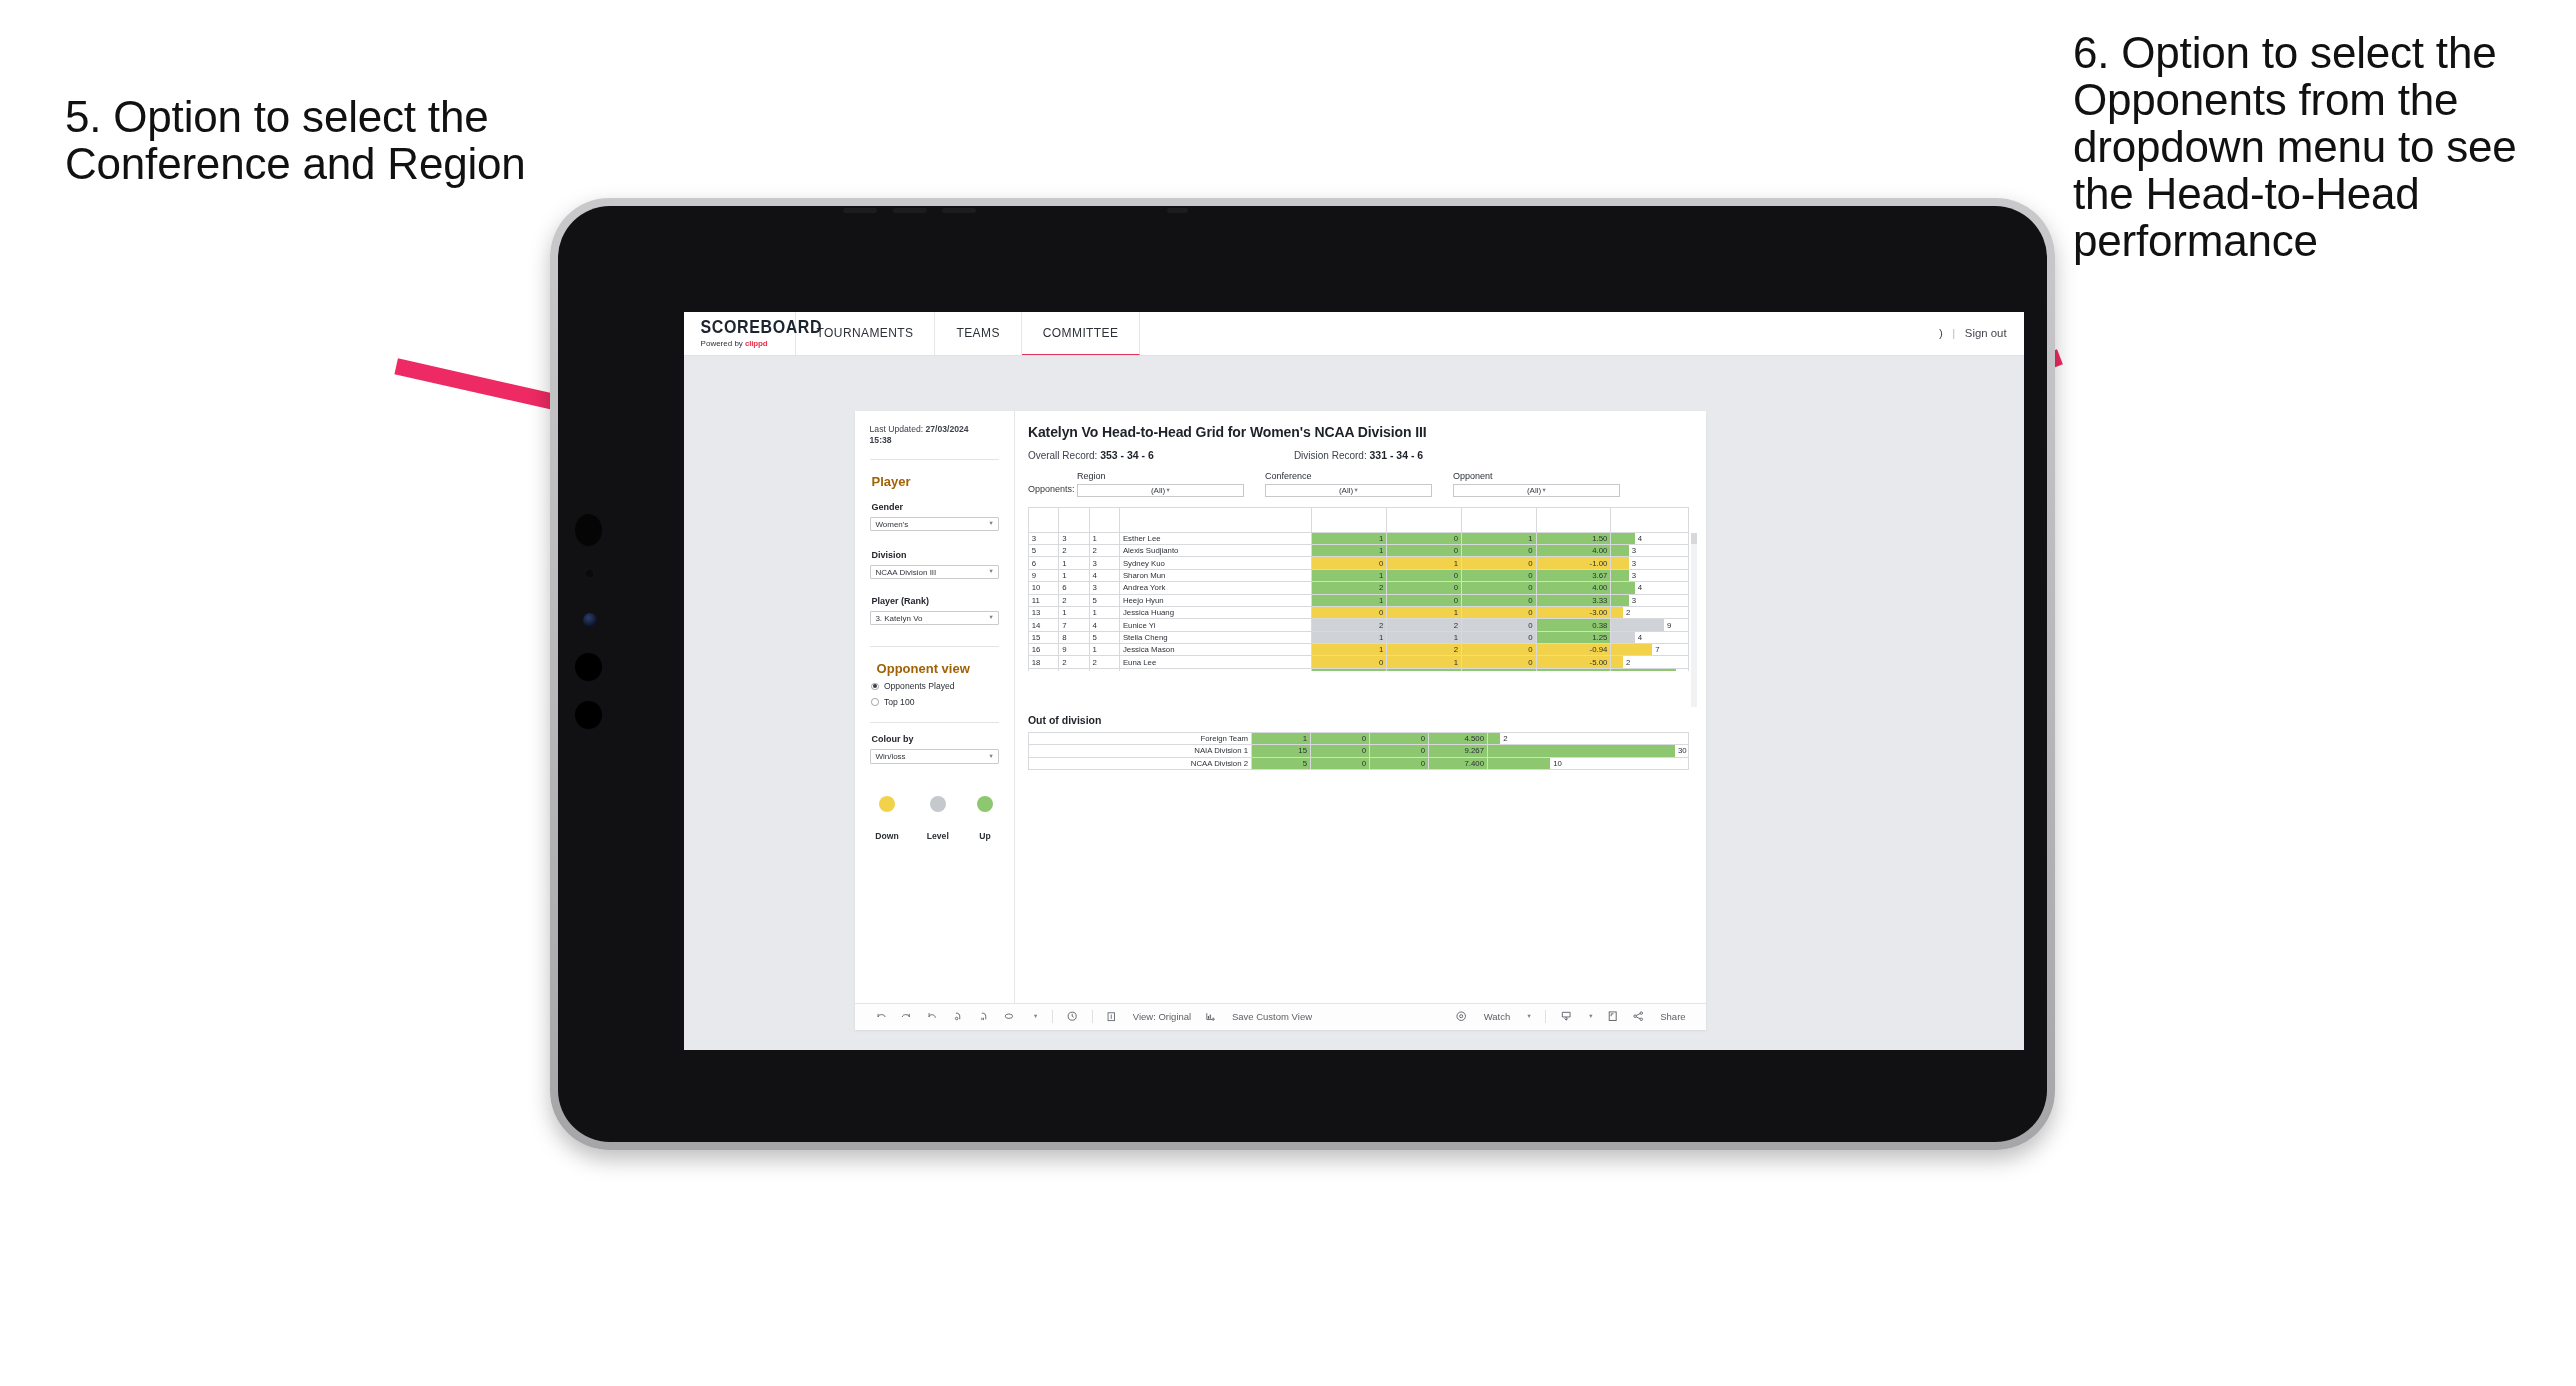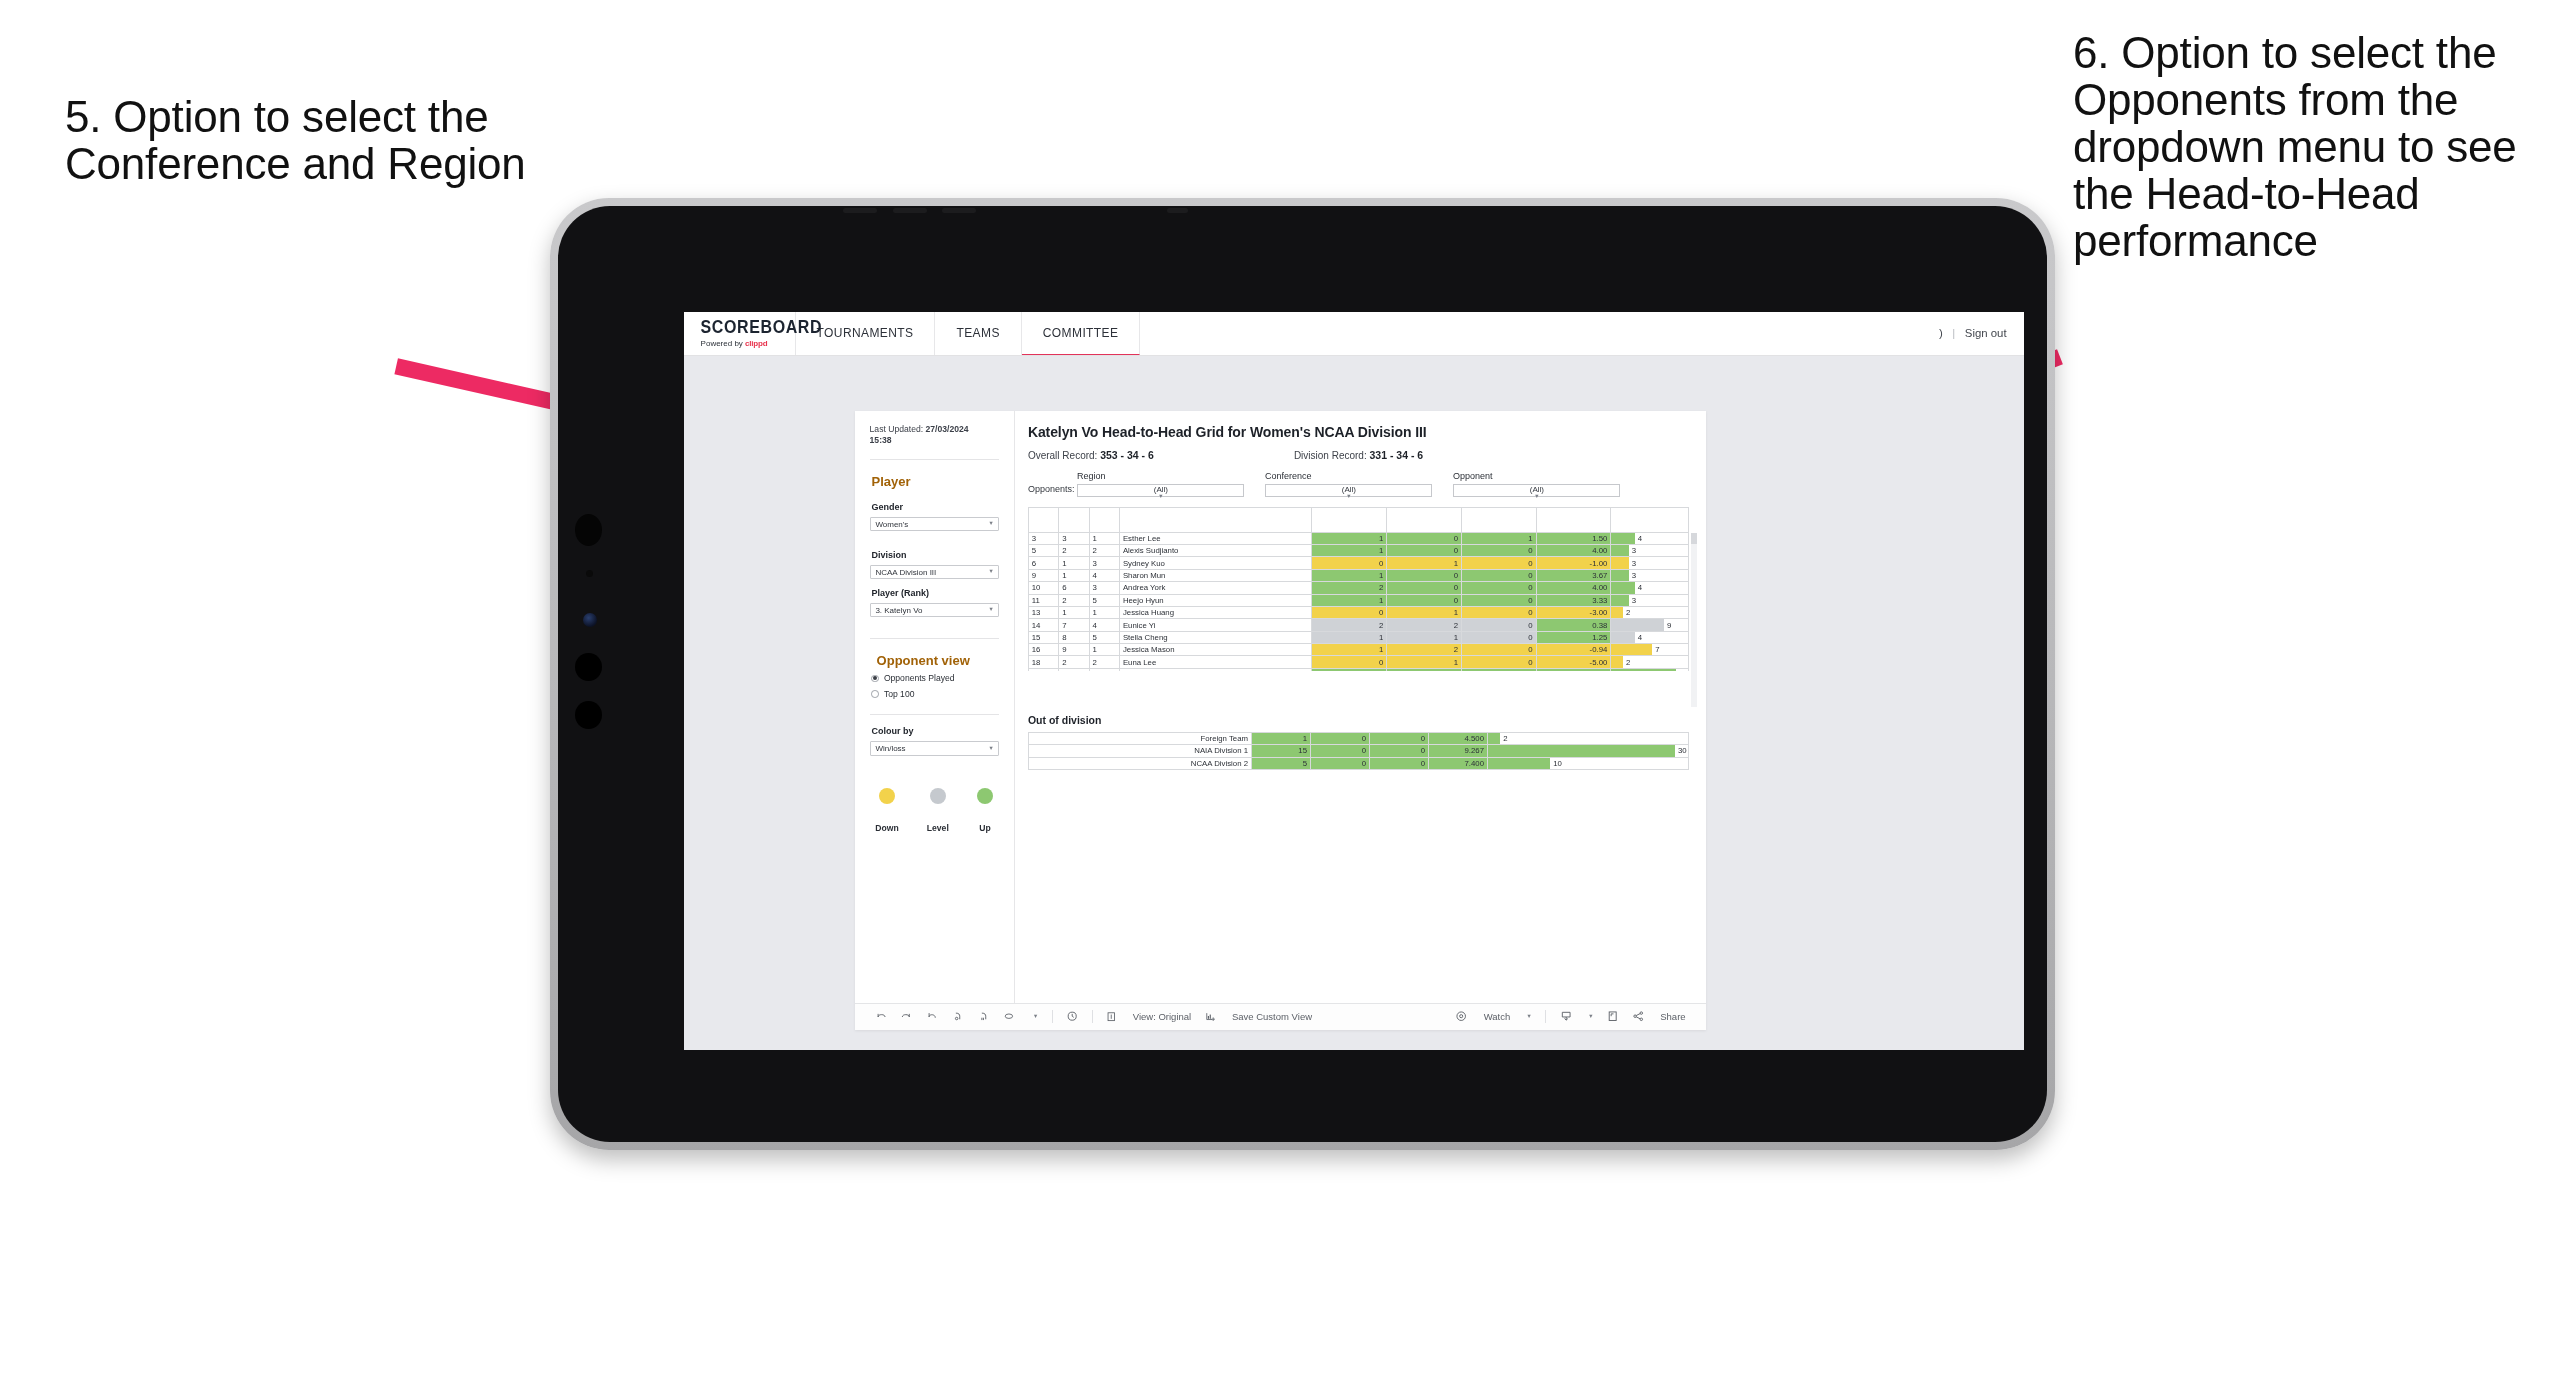--- a/index.html
+++ b/index.html
@@ -130,22 +130,22 @@
   #records { display:flex; margin-top: 9.5px; }
   .record { font-size:10px; color:#3e424a; }
   .record b { color:#1d2128; font-weight:700; font-size:10.5px; }
   #record-overall { width: 266px; }
 
   #filter-row { display:flex; align-items:flex-end; margin-top: 9.5px; gap: 0; }
   #opp-label { font-size:9px; color:#33373e; padding-bottom:2.9px; width: 49px; }
   .dd { width: 167px; margin-right: 21px; }
   .dd-label { font-size:9px; color:#2b2f36; margin-bottom: 2.9px; }
   .dd-box { height:13.3px; border:1px solid #c6c8cc; background:#fff;
-            display:flex; align-items:center; justify-content:space-between;
-            padding: 0 3.8px 0 4.8px; font-size:8px; color:#33373e; cursor:pointer;flex-direction:column; }
+            display:flex; align-items:center; justify-content:center;
+            padding: 0 3.8px 0 4.8px; font-size:8px; color:#33373e; cursor:pointer; }
 
   
   #table-wrap { margin-top: 9.5px; position:relative; height: 200px; }
   table.grid { border-collapse: collapse; table-layout: fixed; width: 100%; }
   table.grid th, table.grid td {
     border: 1px solid #d7d9dc; font-size: 7.8px; color:#2c3037;
     height: 12.4px; padding: 0 2.9px; font-weight: 400; overflow:hidden; white-space:nowrap;
   }
   table.grid thead th { height: 25px; text-align:center; vertical-align:middle; font-size:8.2px; color:#24282f; }
   .c-div, .c-reg, .c-conf { width: 24px; text-align:left; }
@@ -246,21 +246,21 @@
                   <span>Women's</span>
                   <span class="caret">▼</span>
                 </div>
 
                 <div class="flabel" style="margin-top:19px;">Division</div>
                 <div class="fselect">
                   <span>NCAA Division III</span>
                   <span class="caret">▼</span>
                 </div>
 
-                <div class="flabel" style="margin-top:9px;">Player (Rank)</div>
+                <div class="flabel" style="margin-top:17px;">Player (Rank)</div>
                 <div class="fselect">
                   <span>3. Katelyn Vo</span>
                   <span class="caret">▼</span>
                 </div>
 
                 <div class="fdiv" style="margin-top:21px;"></div>
 
                 <div class="fgroup-title" style="margin-left:7px;">Opponent view</div>
                 <div class="radio-row">
                   <span class="radio on"></span>

